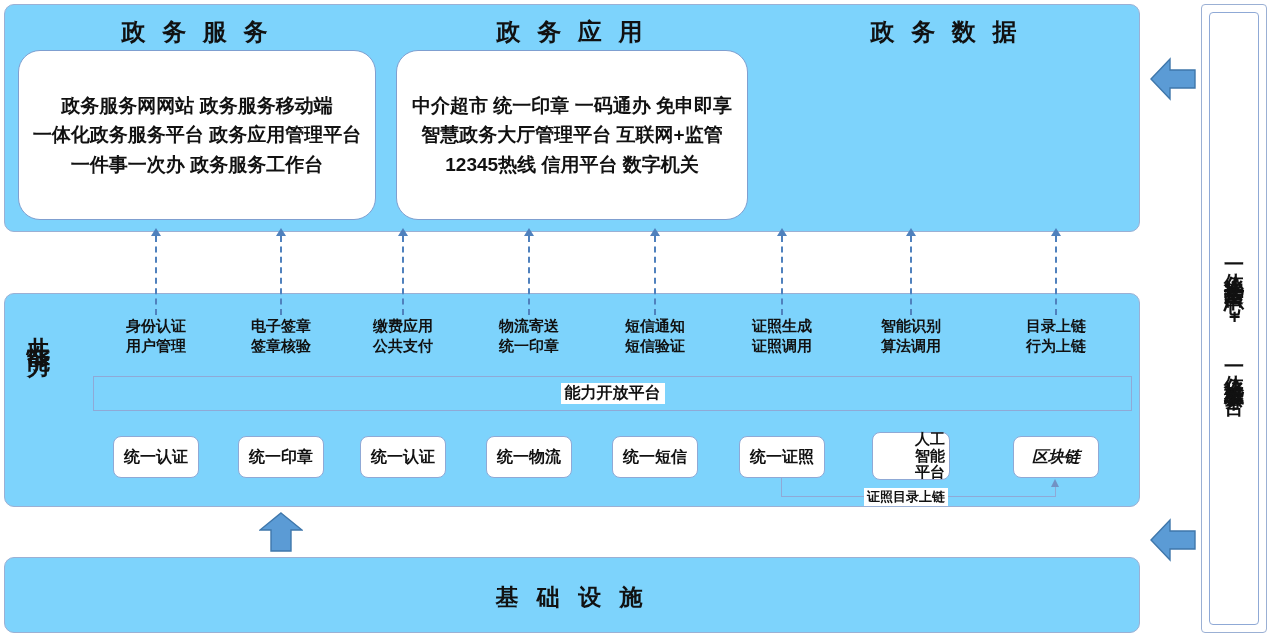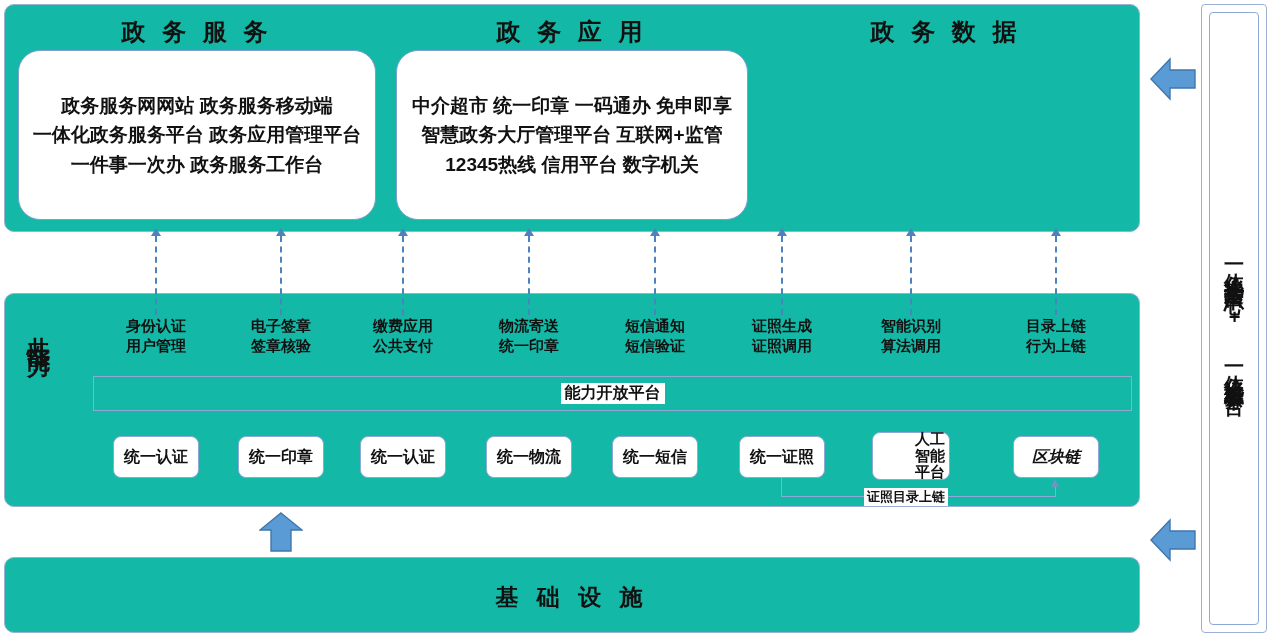--- a/index.html
+++ b/index.html
@@ -9,21 +9,21 @@
     font-family: "Liberation Sans", "DejaVu Sans", sans-serif;
     overflow: hidden;
   }
   #root { position: relative; width: 1271px; height: 638px; }
 
   
   .panel-outer {
     position: absolute;
     border: 1.6px solid #9bb0d4;
     border-radius: 10px;
-    background: #14b8a6;
+    background: #7dd3fc;
   }
   .inner-card {
     position: absolute;
     border: 1.6px solid #7f9fd0;
     border-radius: 22px;
     background: #ffffff;
     display: flex; flex-direction: column;
     align-items: center; justify-content: center;
   }
   .cap-box {

